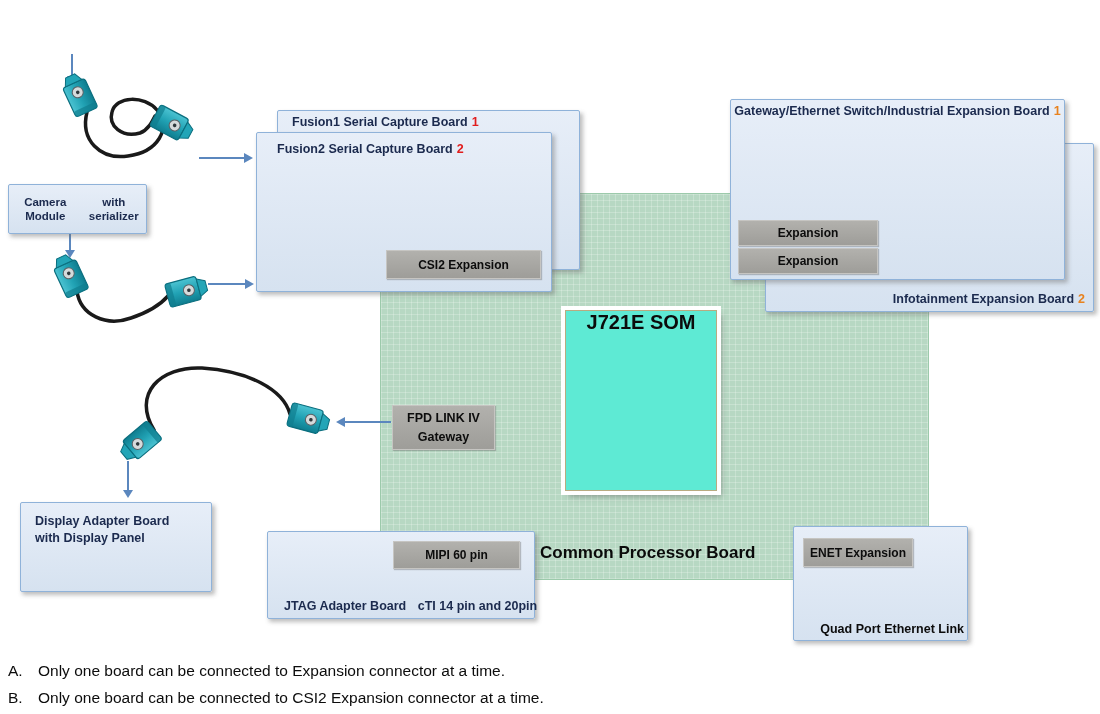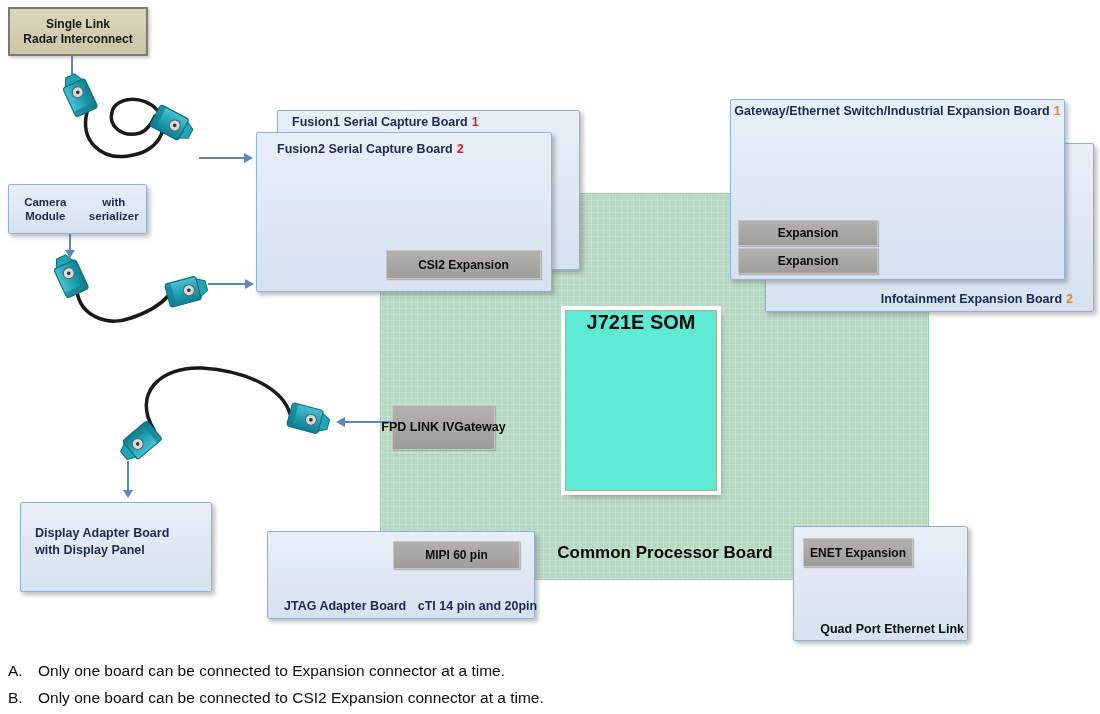--- a/index.html
+++ b/index.html
@@ -65,26 +65,26 @@
   
   .som-box{
     position:absolute;left:565px;top:310px;width:150px;height:179px;
     background:#5eead4;
     border:1px solid #b9ab81;
     box-shadow:0 0 0 4px #ffffff, 4px 5px 6px rgba(90,90,90,.55);
     display:flex;align-items:flex-start;justify-content:center;
     font-weight:bold;font-size:20px;color:#0b0b0b;z-index:5;
   }
   .cpb-label{
-    position:absolute;left:540px;top:543px;width:250px;text-align:center;
+    position:absolute;left:540px;top:543px;width:250px;
     font-weight:bold;font-size:17px;color:#0a0a0a;z-index:5;white-space:nowrap;
   }
   .fpd-btn{
     position:absolute;left:392px;top:405px;width:101px;height:43px;
-    flex-direction:row;line-height:19px;font-size:12.5px;
+    flex-direction:column;line-height:19px;font-size:12.5px;
   }
   .two-line-label{
     position:absolute;font-weight:bold;font-size:12.5px;color:#1b2a4e;line-height:17px;
   }
   .note{
     position:absolute;left:8px;display:flex;font-size:15.5px;color:#0c0c0c;z-index:6;
   }
   .note .note-letter{width:30px;flex:0 0 30px;}
   .note .note-text{white-space:nowrap;}
 </style>
@@ -147,45 +147,41 @@
       <line x1="344" y1="422" x2="391" y2="422" stroke-width="2"></line>
       <path d="M345 417 L345 427 L336 422 Z" stroke="none"></path>
     </g>
 
     <g stroke="#5b87be" fill="#5b87be">
       <line x1="128" y1="461" x2="128" y2="491" stroke-width="2"></line>
       <path d="M123 490 L133 490 L128 498 Z" stroke="none"></path>
     </g>
   </svg>
 
-  <div class="radar-box">
-    <span>Single Link</span>
-    <span>Radar Interconnect</span>
-  </div>
 
   <div class="board camera-box">
     <span>Camera Module</span>
     <span>with serializer</span>
   </div>
 
   <div class="board" style="left:277px;top:110px;width:301px;height:158px;">
     <div class="title" style="left:14px;top:4px;">
       <span>Fusion1 Serial Capture Board</span><span class="num num-red">1</span>
     </div>
   </div>
 
   <div class="board front" style="left:256px;top:132px;width:294px;height:158px;">
     <div class="title" style="left:20px;top:9px;">
       <span>Fusion2 Serial Capture Board</span><span class="num num-red">2</span>
     </div>
     <div class="gray-btn" style="left:129px;top:117px;width:153px;height:27px;">CSI2 Expansion</div>
   </div>
 
   <div class="board" style="left:765px;top:143px;width:327px;height:167px;">
-    <div class="title" style="right:20px;bottom:5px;">
+    <div class="title" style="right:8px;bottom:5px;">
       <span>Infotainment Expansion Board</span><span class="num num-orange">2</span>
     </div>
   </div>
 
   <div class="board front" style="left:730px;top:99px;width:333px;height:179px;">
     <div class="title" style="left:0;right:0;top:4px;text-align:center;">
       <span>Gateway/Ethernet Switch/Industrial Expansion Board</span><span class="num num-orange">1</span>
     </div>
     <div class="gray-btn" style="left:7px;top:120px;width:138px;height:24px;">Expansion</div>
     <div class="gray-btn" style="left:7px;top:148px;width:138px;height:24px;">Expansion</div>
@@ -196,21 +192,21 @@
   </div>
 
   <div class="cpb-label">Common Processor Board</div>
 
   <div class="gray-btn fpd-btn">
     <span>FPD LINK IV</span>
     <span>Gateway</span>
   </div>
 
   <div class="board" style="left:20px;top:502px;width:190px;height:88px;">
-    <div class="two-line-label" style="left:14px;top:10px;margin-top:12px;">
+    <div class="two-line-label" style="left:14px;top:10px;">
       <div>Display Adapter Board</div>
       <div>with Display Panel</div>
     </div>
   </div>
 
   <div class="board" style="left:267px;top:531px;width:266px;height:86px;">
     <div class="gray-btn" style="left:125px;top:9px;width:125px;height:26px;">MIPI 60 pin</div>
     <div class="title" style="left:16px;bottom:5px;">
       <span>JTAG Adapter Board</span>
       <span style="margin-left:8px;">cTI 14 pin and 20pin</span>

